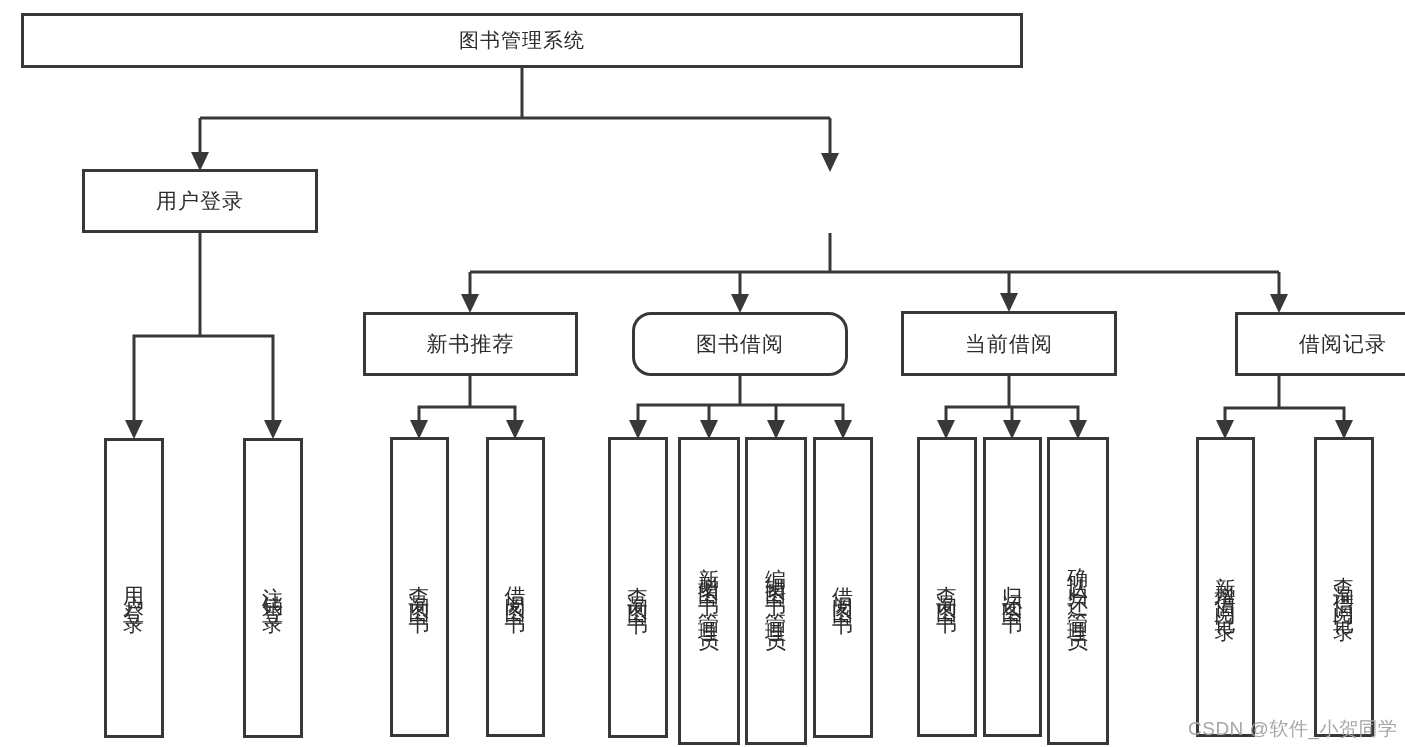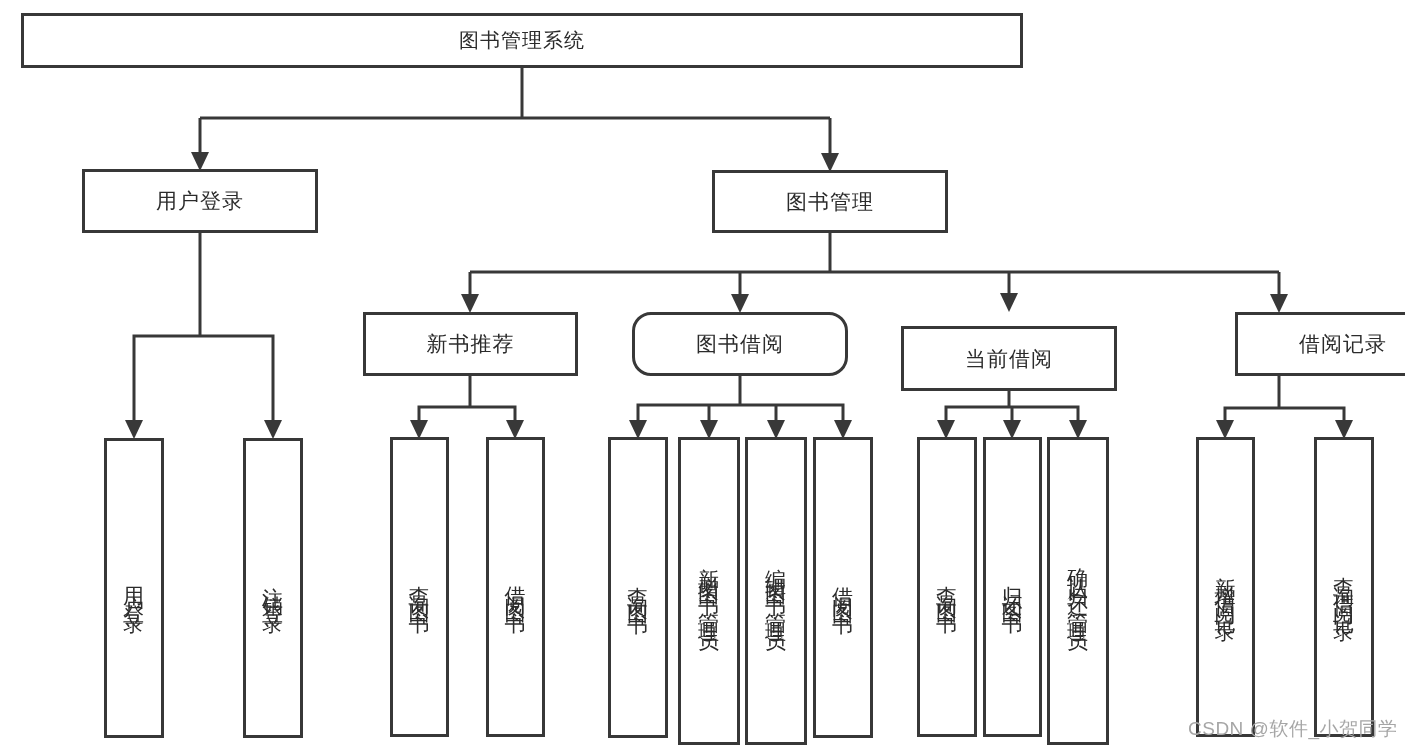--- a/index.html
+++ b/index.html
@@ -35,21 +35,21 @@
     white-space:nowrap;
   }
   
   .n-root{left:21px;top:13px;width:1002px;height:55px;font-size:20px;}
   
   .n-login{left:82px;top:169px;width:236px;height:64px;}
   .n-mgmt{left:712px;top:170px;width:236px;height:63px;}
   
   .n-newrec{left:363px;top:312px;width:215px;height:64px;font-family:Liberation Serif, serif;}
   .n-borrow{left:632px;top:312px;width:216px;height:64px;border-radius:19px;}
-  .n-current{left:901px;top:326px;width:216px;height:65px;justify-content:center;}
+  .n-current{left:901px;top:311px;width:216px;height:65px;justify-content:center;}
   .n-record{left:1235px;top:312px;width:216px;height:64px;}
   
   .v1a{left:104px;top:438px;width:60px;height:300px;}
   .v1b{left:243px;top:438px;width:60px;height:300px;}
   .v2a{left:390px;top:437px;width:59px;height:300px;}
   .v2b{left:486px;top:437px;width:59px;height:300px;}
   .v3a{left:608px;top:437px;width:60px;height:301px;}
   .v3b{left:678px;top:437px;width:62px;height:308px;}
   .v3c{left:745px;top:437px;width:62px;height:308px;}
   .v3d{left:813px;top:437px;width:60px;height:301px;}
@@ -118,23 +118,20 @@
     </g>
   </svg>
 
   <div class="node n-root">
     <span>图书管理系统</span>
   </div>
 
   <div class="node n-login">
     <span>用户登录</span>
   </div>
-  <div class="node n-mgmt">
-    <span>图书管理</span>
-  </div>
 
   <div class="node n-newrec">
     <span>新书推荐</span>
   </div>
   <div class="node n-borrow">
     <span>图书借阅</span>
   </div>
   <div class="node n-current">
     <span>当前借阅</span>
   </div>

